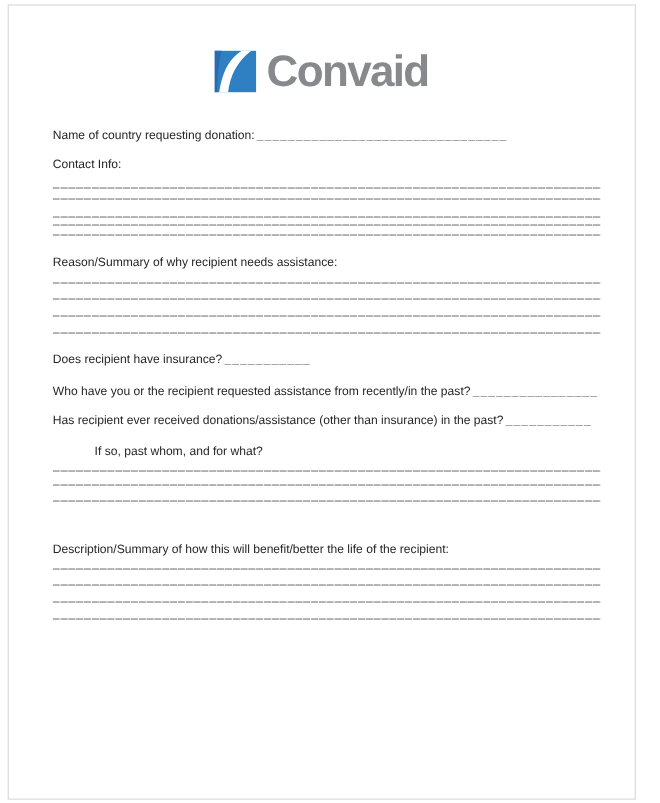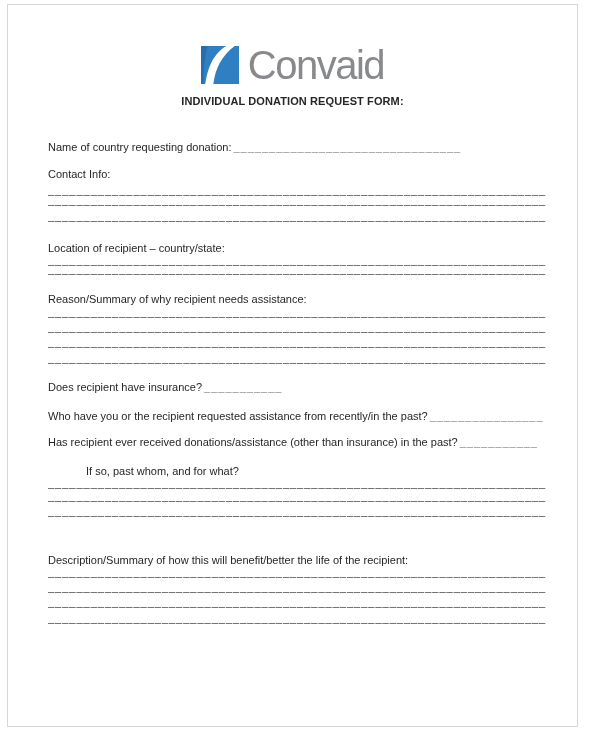--- a/index.html
+++ b/index.html
@@ -7,21 +7,21 @@
     width:600px;height:730px;background:#ffffff;
     font-family:"Liberation Sans",sans-serif;position:relative;
   }
   .page{
     position:absolute;left:7px;top:4px;width:571px;height:723px;
     box-sizing:border-box;background:#ffffff;border:1px solid #d7d7d7;
     overflow:hidden;
   }
   .logo{margin-top:40px;height:40px;display:flex;justify-content:center;align-items:center;gap:9px;}
   .logo-icon{width:38px;height:38px;display:block;flex:0 0 auto;}
-  .brand{font-size:40px;font-weight:normal;color:#87898c;letter-spacing:-1.5px;line-height:38px;}
+  .brand{font-size:40px;font-weight:bold;color:#87898c;letter-spacing:-1.5px;line-height:38px;}
   .title{margin-top:9px;height:15px;line-height:15px;text-align:center;font-size:11px;font-weight:bold;color:#262626;letter-spacing:0.1px;}
   .content{margin-top:31px;padding:0 31px 0 40px;font-size:11px;color:#262626;}
   .row{line-height:15px;white-space:nowrap;}
   .row.line{height:8px;}
   .blank-full{display:block;height:14px;line-height:8px;overflow:hidden;white-space:nowrap;color:#3e3e3e;letter-spacing:1px;}
   .blank{color:#3e3e3e;letter-spacing:1px;padding-left:2px;font-weight:bold;}
   .lbl{color:#262626;}
   .indent{padding-left:38px;}
 </style>
 </head>
@@ -31,21 +31,20 @@
 
   <div class="logo">
     <svg class="logo-icon" viewBox="0 0 40 40" aria-hidden="true">
       <rect x="0" y="0" width="40" height="40" fill="#2f80c3"></rect>
       <path d="M0 0 L7 0 C3.8 12 2.6 25 2.6 40 L0 40 Z" fill="#2a6cad"></path>
       <path d="M26.5 0 C15 7.5 8 18 4.5 40 L13 40 C15 24 21.5 10.5 35.5 0 Z" fill="#ffffff"></path>
     </svg>
     <span class="brand">Convaid</span>
   </div>
 
-  <div class="title">INDIVIDUAL DONATION REQUEST FORM:</div>
 
   <div class="content">
 
     <div class="row">
       <span class="lbl">Name of country requesting donation:</span><span class="blank">________________________________</span>
     </div>
 
     <div class="row" style="margin-top:12px">
       <span class="lbl">Contact Info:</span>
     </div>
@@ -53,23 +52,20 @@
       <span class="blank-full">______________________________________________________________________________</span>
     </div>
 
     <div class="row line" style="margin-top:2px">
       <span class="blank-full">______________________________________________________________________________</span>
     </div>
     <div class="row line" style="margin-top:8px">
       <span class="blank-full">______________________________________________________________________________</span>
     </div>
 
-    <div class="row" style="margin-top:21px">
-      <span class="lbl">Location of recipient – country/state:</span>
-    </div>
     <div class="row line" style="margin-top:0px">
       <span class="blank-full">______________________________________________________________________________</span>
     </div>
 
     <div class="row line" style="margin-top:1px">
       <span class="blank-full">______________________________________________________________________________</span>
     </div>
 
     <div class="row" style="margin-top:19px">
       <span class="lbl">Reason/Summary of why recipient needs assistance:</span>

